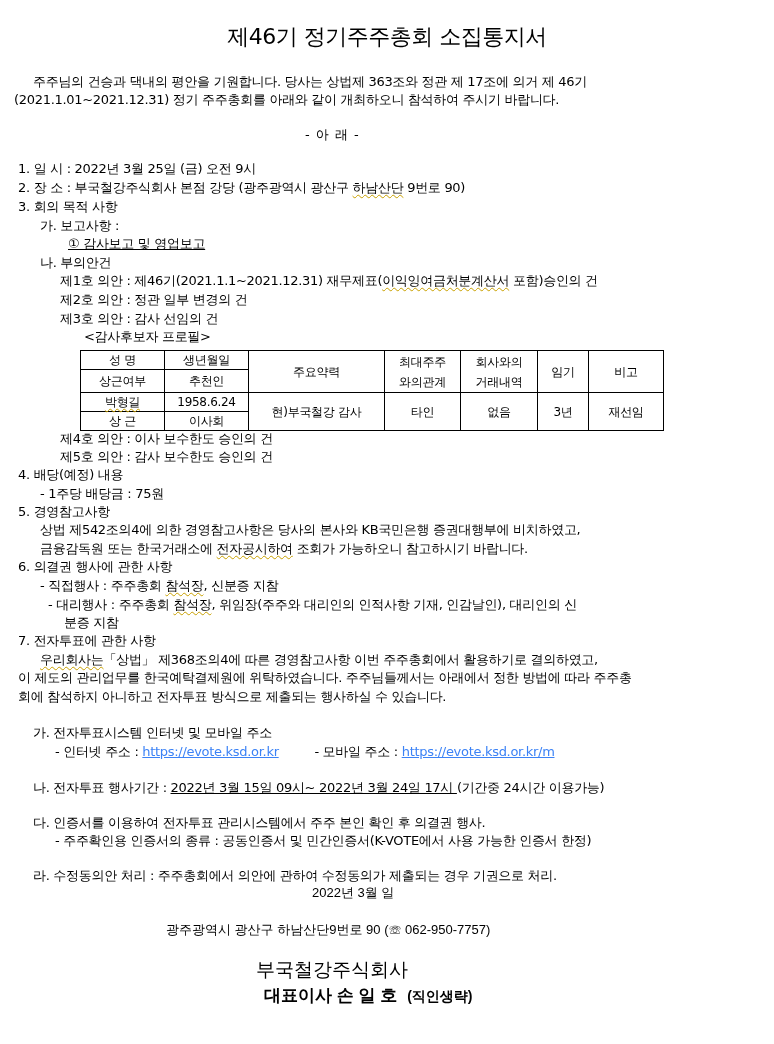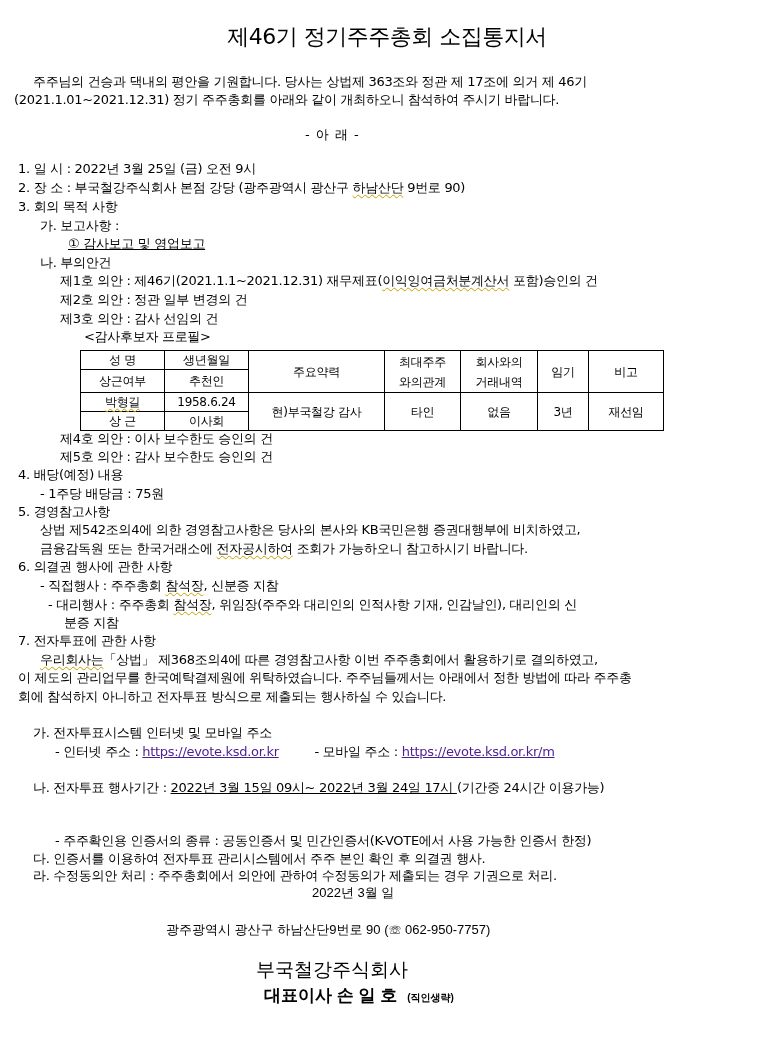--- a/index.html
+++ b/index.html
@@ -2,26 +2,26 @@
 <html><head>
 <meta charset="utf-8">
 <style>
   html, body { margin:0; padding:0; background:#ffffff; }
   body { width:774px; height:1044px; position:relative; overflow:hidden; color:#000;
          font-family: "DejaVu Sans", sans-serif; }
   .t { position:absolute; white-space:nowrap; font-size:13px; line-height:16px; letter-spacing:-0.3px; }
   .title { position:absolute; left:0; width:774px; top:22px; text-align:center; font-size:22px; line-height:30px; letter-spacing:-0.5px; }
   .u { text-decoration: underline; }
   .sq { text-decoration: underline wavy #c8a000; text-decoration-thickness:1px; text-underline-offset:2px; }
-  .link { text-decoration: underline; color:#4c1d95; }
+  .link { text-decoration: underline; color:#3b82f6; }
   table.profile { position:absolute; left:80px; top:350px; border-collapse:collapse; font-size:12px; letter-spacing:-0.3px; }
   table.profile td { border:1.5px solid #000; text-align:center; padding:0; height:18px; line-height:16px; }
   .sig1 { position:absolute; left:256px; top:957px; font-size:19px; font-weight:normal; letter-spacing:0px; font-family:"Liberation Sans", sans-serif; }
   .sig2 { position:absolute; left:264px; top:984px; font-size:17px; font-weight:bold; font-family:"Liberation Sans", sans-serif; white-space:nowrap; }
-  .seal { font-size:10px; font-weight:bold; margin-left:10px; }
+  .seal { font-size:14px; font-weight:bold; margin-left:10px; }
   .addr { position:absolute; left:166px; top:921px; font-size:13px; font-family:"Liberation Sans", sans-serif; white-space:nowrap; }
   .date { position:absolute; left:312px; top:884px; font-size:13px; font-family:"Liberation Sans", sans-serif; white-space:nowrap; }
 </style>
 </head>
 <body>
 
 <div>
 
   <div class="title">제46기 정기주주총회 소집통지서</div>
 
@@ -114,21 +114,21 @@
   <div class="t" style="left:55px; top:744px;">
     <span>- 인터넷 주소 : </span><span class="link">https://evote.ksd.or.kr</span>
     <span style="display:inline-block; width:28px;"></span>
     <span>- 모바일 주소 : </span><span class="link">https://evote.ksd.or.kr/m</span>
   </div>
 
   <div class="t" style="left:33px; top:780px;">
     <span>나. 전자투표 행사기간 : </span><span class="u">2022년 3월 15일 09시~ 2022년 3월 24일 17시 </span><span>(기간중 24시간 이용가능)</span>
   </div>
 
-  <div class="t" style="left:33px; top:815px;margin-top:36px;">다. 인증서를 이용하여 전자투표 관리시스템에서 주주 본인 확인 후 의결권 행사.</div>
+  <div class="t" style="left:33px; top:815px;">다. 인증서를 이용하여 전자투표 관리시스템에서 주주 본인 확인 후 의결권 행사.</div>
   <div class="t" style="left:55px; top:833px;">- 주주확인용 인증서의 종류 : 공동인증서 및 민간인증서(K-VOTE에서 사용 가능한 인증서 한정)</div>
 
   <div class="t" style="left:33px; top:868px;">라. 수정동의안 처리 : 주주총회에서 의안에 관하여 수정동의가 제출되는 경우 기권으로 처리.</div>
 
   <div class="date">2022년   3월     일</div>
   <div class="addr">광주광역시  광산구  하남산단9번로 90 (☏ 062-950-7757)</div>
 
   <div class="sig1">부국철강주식회사</div>
   <div class="sig2">
     <span>대표이사   손 일 호</span><span class="seal">(직인생략)</span>

